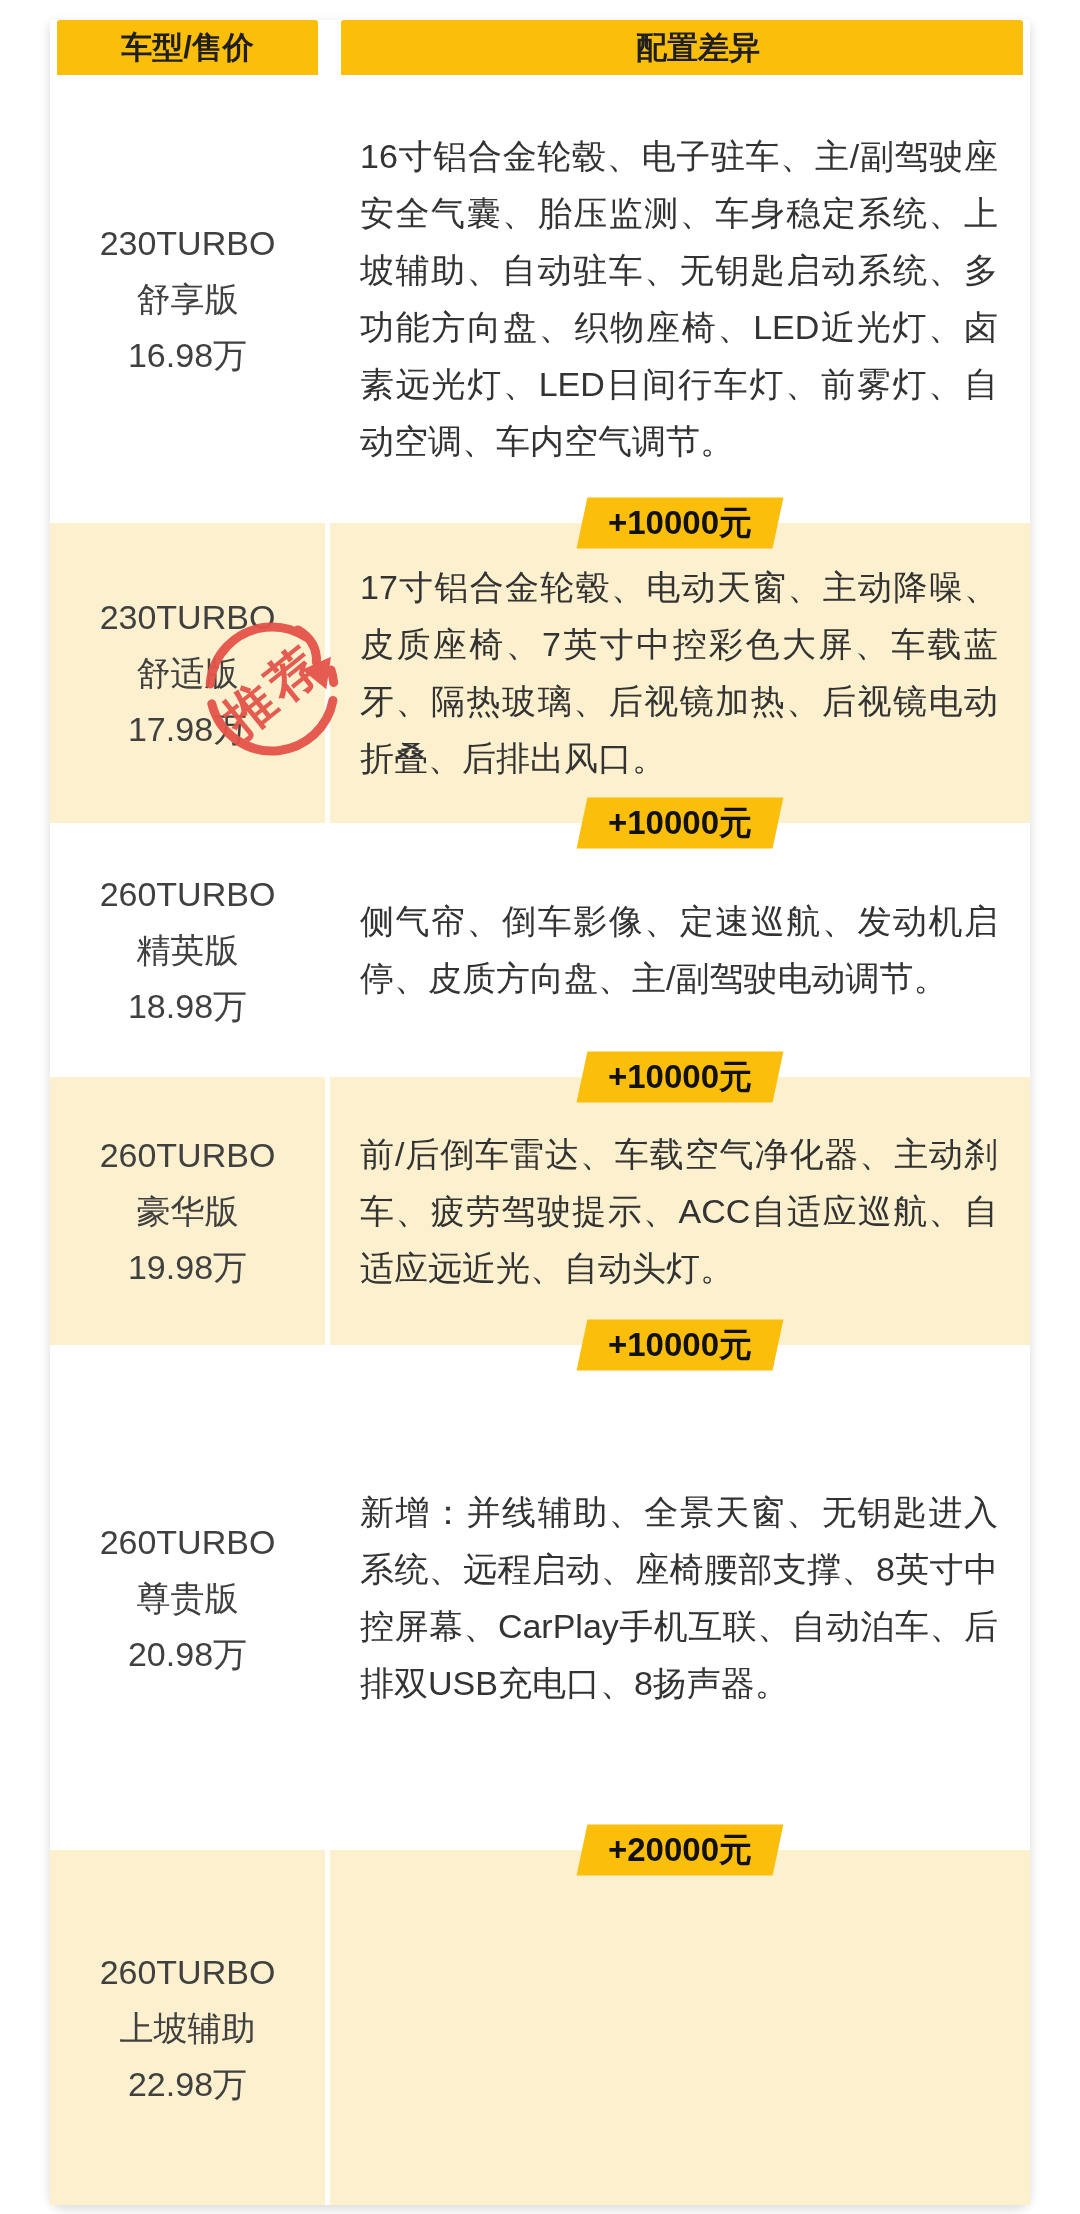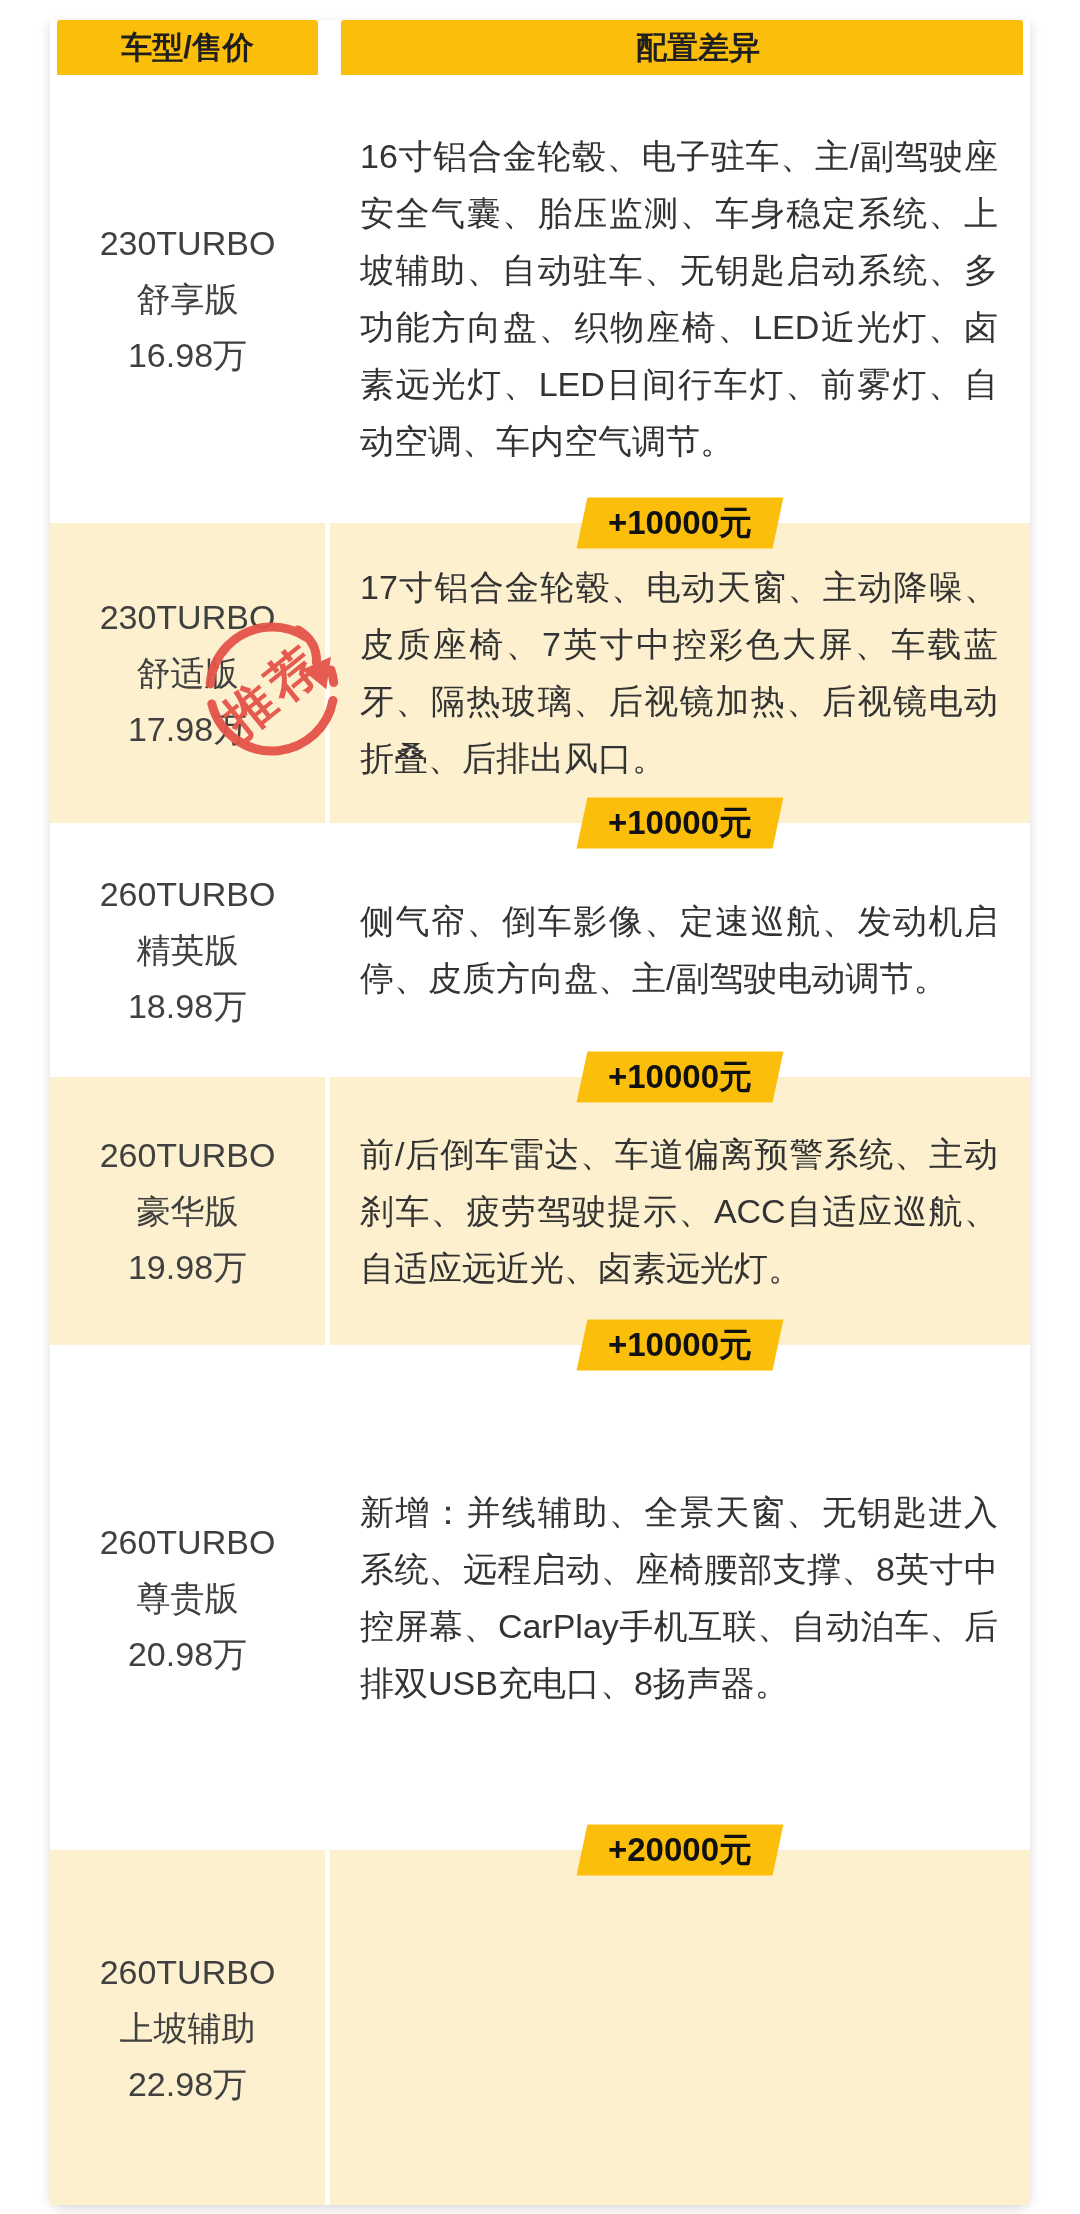--- a/index.html
+++ b/index.html
@@ -149,21 +149,21 @@
       </div>
 
   <div class="row cream" style="min-height: 268px;">
     <div class="cell-left">
       <div>260TURBO</div>
       <div>豪华版</div>
       <div>19.98万</div>
     </div>
     <div class="col-divider"></div>
     <div class="cell-right">
-          <p class="cfg">前/后倒车雷达、车道偏离预警系统、主动刹车、疲劳驾驶提示、ACC自适应巡航、自适应远近光、卤素远光灯。</p>
+          <p class="cfg">前/后倒车雷达、车载空气净化器、主动刹车、疲劳驾驶提示、ACC自适应巡航、自适应远近光、自动头灯。</p>
         </div>
   <div class="badge"><span>+10000元</span></div>
       </div>
 
   <div class="row" style="min-height: 505px;">
     <div class="cell-left">
       <div>260TURBO</div>
       <div>尊贵版</div>
       <div>20.98万</div>
     </div>

